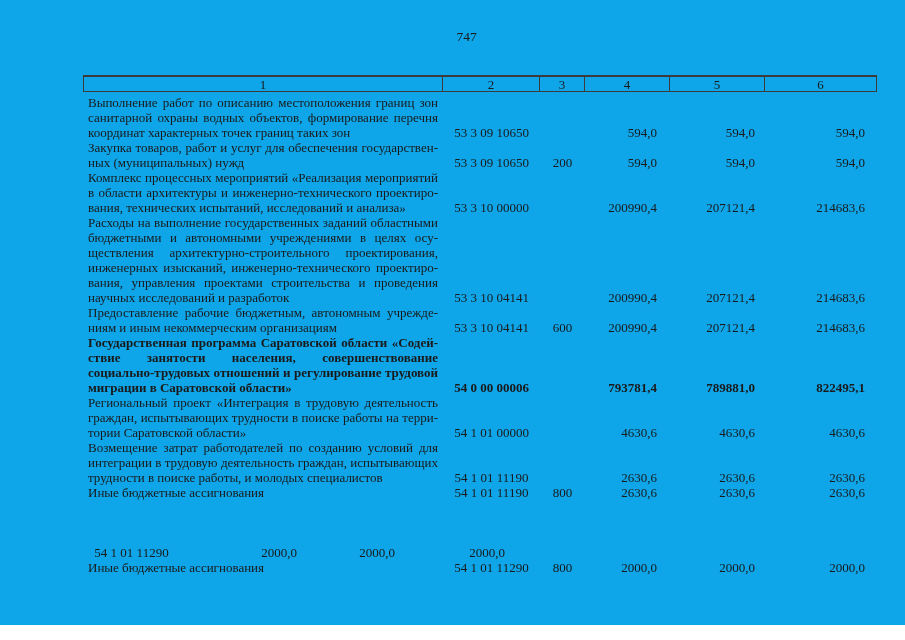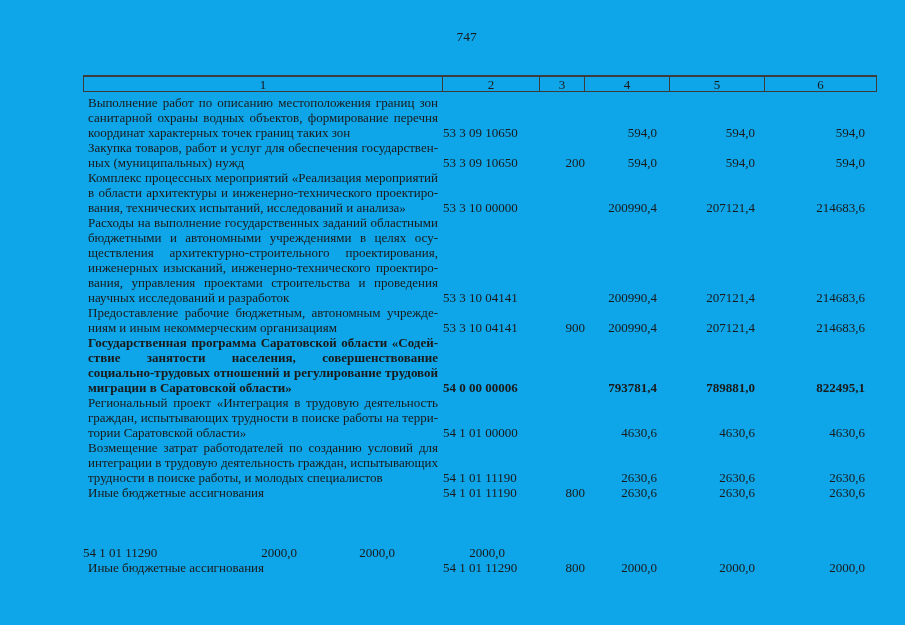--- a/index.html
+++ b/index.html
@@ -40,22 +40,22 @@
   .h5{width:95px;}
   .tbody{padding-top:3px;}
   .row{display:flex;align-items:flex-end;}
   .row.bold{font-weight:bold;}
   .c{
     box-sizing:border-box;
     font-size:13px;line-height:15px;
     hyphens:manual;
   }
   .c1{width:360px;padding:0 5px;text-align:justify;}
-  .c2{width:97px;text-align:left;}
-  .c3{width:45px;text-align:right;}
+  .c2{width:97px;text-align:center;}
+  .c3{width:45px;text-align:center;}
   .c4{width:85px;text-align:right;padding-right:13px;}
   .c5{width:95px;text-align:right;padding-right:10px;}
   .c6{width:112px;text-align:right;padding-right:12px;}
 </style>
 </head>
 <body>
 
 <div class="page">
   <div class="page-number">747</div>
 
@@ -103,21 +103,21 @@
         <div class="c c2">53 3 10 04141</div>
         <div class="c c3"></div>
         <div class="c c4">200990,4</div>
         <div class="c c5">207121,4</div>
         <div class="c c6">214683,6</div>
       </div>
 
       <div class="row" style="min-height:30px">
         <div class="c c1">Предоставление рабочие бюджетным, автономным учрежде­ниям и иным некоммерческим организациям</div>
         <div class="c c2">53 3 10 04141</div>
-        <div class="c c3">900</div>
+        <div class="c c3">600</div>
         <div class="c c4">200990,4</div>
         <div class="c c5">207121,4</div>
         <div class="c c6">214683,6</div>
       </div>
 
       <div class="row bold" style="min-height:60px">
         <div class="c c1">Государственная программа Саратовской области «Содей­ствие занятости населения, совершенствование социально-трудовых отношений и регулирование трудовой миграции в Саратовской области»</div>
         <div class="c c2">54 0 00 00006</div>
         <div class="c c3"></div>
         <div class="c c4">793781,4</div>

